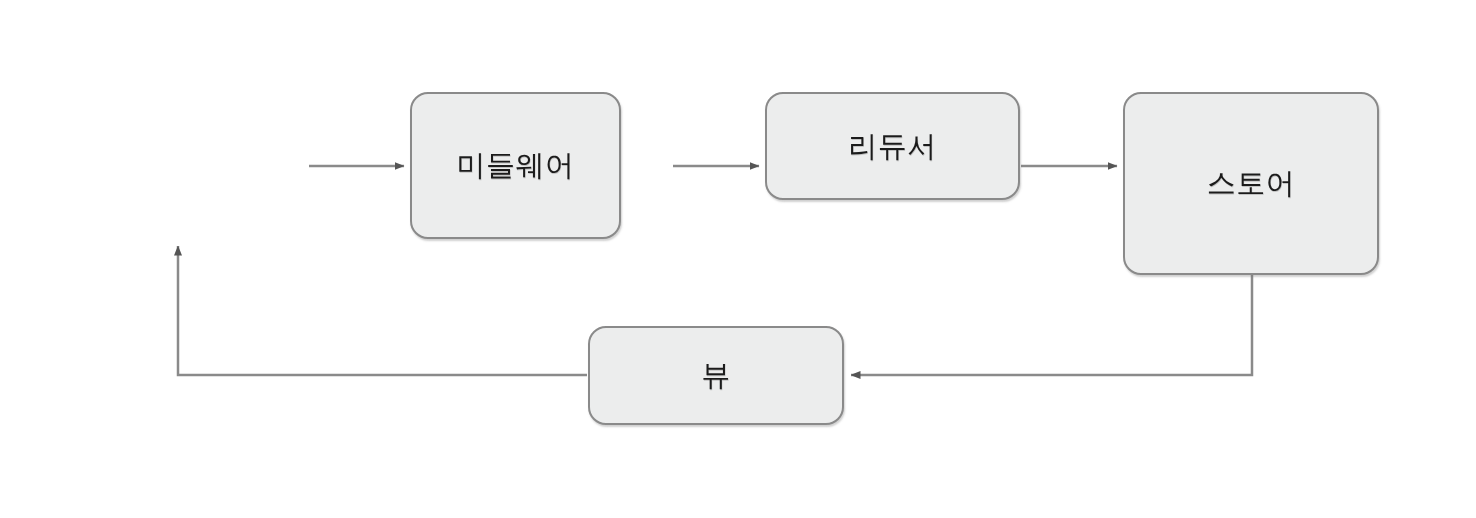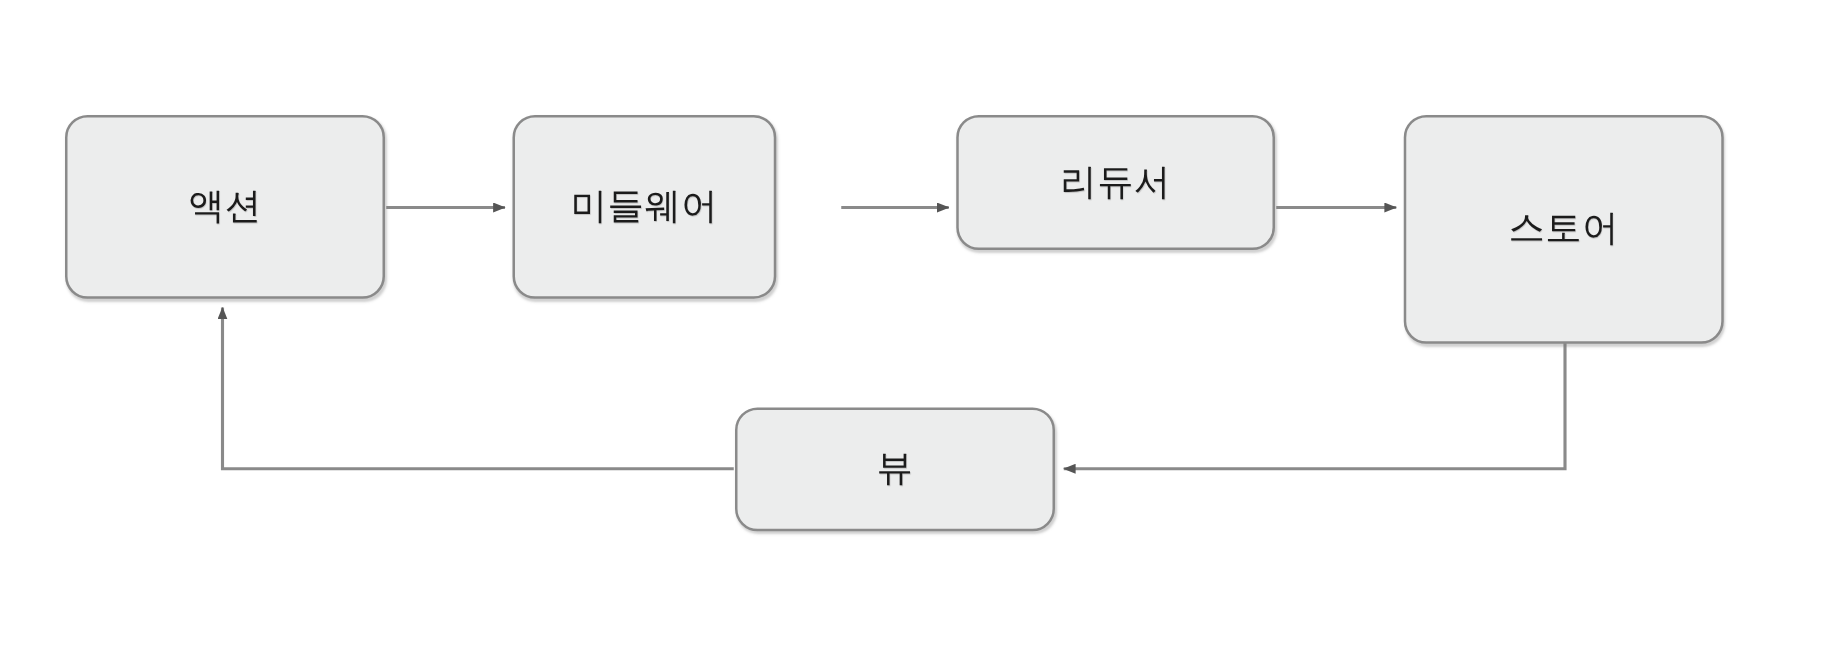--- a/index.html
+++ b/index.html
@@ -68,23 +68,20 @@
       <line x1="673" y1="166" x2="759" y2="166" marker-end="url(#arrowhead)"></line>
 
       <line x1="1021" y1="166" x2="1117" y2="166" marker-end="url(#arrowhead)"></line>
 
       <path d="M1252,240 L1252,375 L851,375" marker-end="url(#arrowhead)"></path>
 
       <path d="M587,375 L178,375 L178,246" marker-end="url(#arrowhead)"></path>
     </g>
   </svg>
 
-  <div class="node" id="node-action">
-    <span class="node-label">액션</span>
-  </div>
 
   <div class="node" id="node-middleware">
     <span class="node-label">미들웨어</span>
   </div>
 
   <div class="node" id="node-reducer">
     <span class="node-label">리듀서</span>
   </div>
 
   <div class="node" id="node-store">

